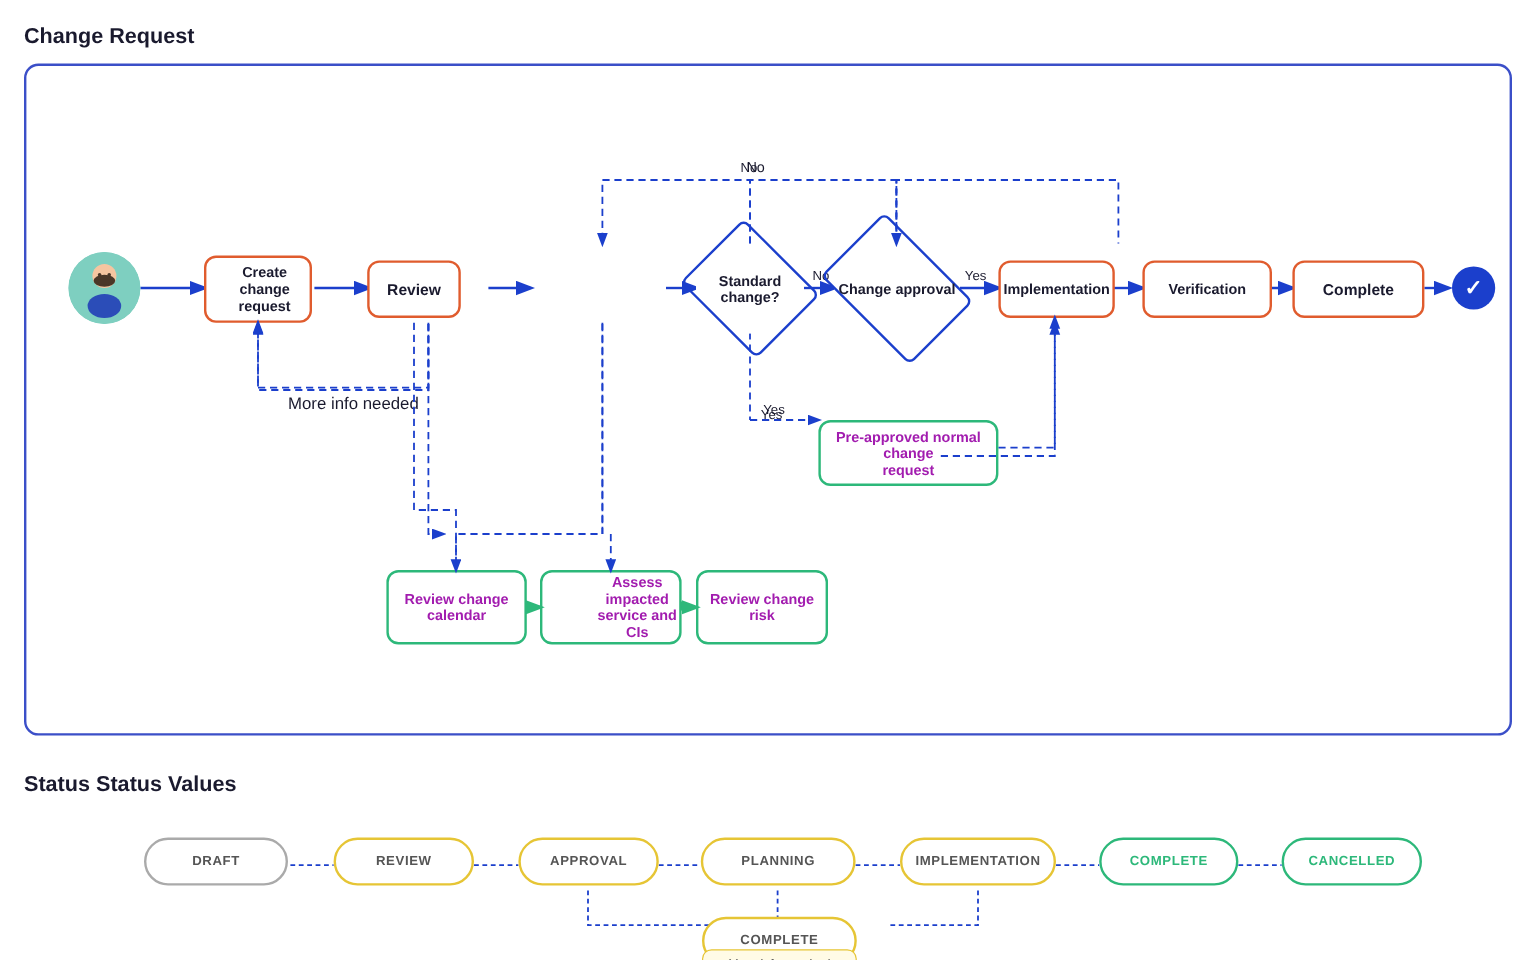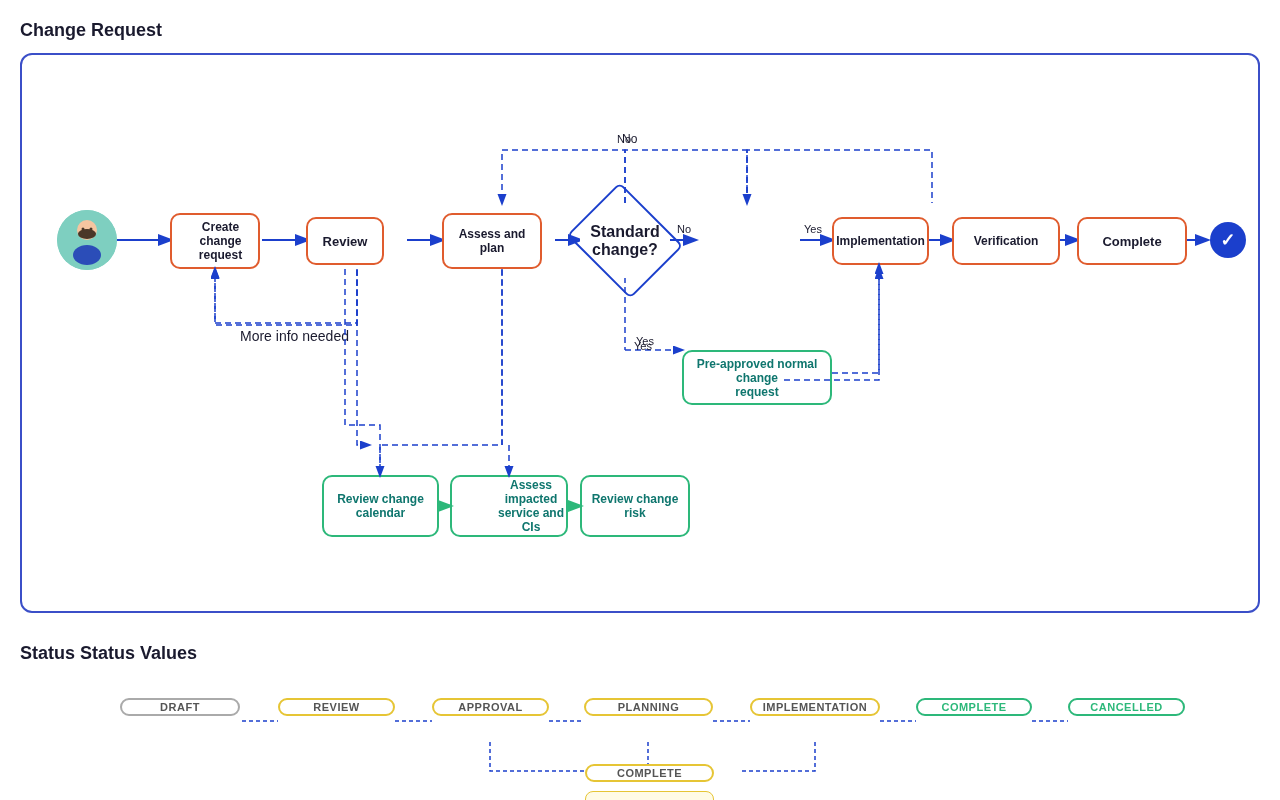--- a/index.html
+++ b/index.html
@@ -66,29 +66,29 @@
       height: 100%;
       border: 2.5px solid #1b3fcc;
       transform: rotate(45deg);
       position: absolute;
       border-radius: 6px;
     }
 
     .node-diamond-text {
       position: relative;
       z-index: 2;
-      font-size: 16px;
+      font-size: 12px;
       font-weight: 600;
       color: #1a1a2e;
     }
 
     .node-green {
       border-radius: 10px;
       border: 2.5px solid #2db87a;
-      color: #0f766e;
+      color: #a21caf;
       background: #fff;
     }
 
     .node-avatar {
       width: 60px;
       height: 60px;
       border-radius: 50%;
       background: #7ecfc0;
       border: none;
       overflow: hidden;
@@ -103,21 +103,21 @@
     .status-svg {
       position: absolute;
       top: 0; left: 0;
       width: 100%; height: 100%;
       pointer-events: none;
     }
 
     .status-node {
       position: absolute;
       border-radius: 20px;
-      padding: 1px 16px;
+      padding: 12px 16px;
       font-size: 11px;
       font-weight: 700;
       letter-spacing: 0.5px;
       display: flex;
       align-items: center;
       justify-content: center;
       text-align: center;
     }
 
     .status-gray {
@@ -241,31 +241,32 @@
   <div class="node node-rounded" style="left:148px; top:158px; width:90px; height:56px; font-size:12px;">
     <span style="white-space:pre-line;margin-left:11px;">Create
 change
 request</span>
   </div>
 
   <div class="node node-rounded" style="left:284px; top:162px; width:78px; height:48px;">
     <span>Review</span>
   </div>
 
-  <div class="node node-rounded" style="left:420px; top:158px; width:100px; height:56px; font-size:12px;">
-    <span style="white-space:pre-line;">Assess and
-plan</span>
-  </div>
 
   <div class="node node-diamond" style="left:558px; top:148px; width:90px; height:75px;">
     <div class="node-diamond-inner"></div>
     <span class="node-diamond-text">Standard
 change?</span>
   </div>
 
+  <div class="node node-diamond" style="left:673px; top:148px; width:105px; height:75px;">
+    <div class="node-diamond-inner"></div>
+    <span class="node-diamond-text">Change
+approval</span>
+  </div>
 
   <div class="node node-rounded" style="left:810px; top:162px; width:97px; height:48px; font-size:12px;">
     <span>Implementation</span>
   </div>
 
   <div class="node node-rounded" style="left:930px; top:162px; width:108px; height:48px; font-size:12px;">
     <span>Verification</span>
   </div>
 
   <div class="node node-rounded" style="left:1055px; top:162px; width:110px; height:48px; font-size:13px;">

